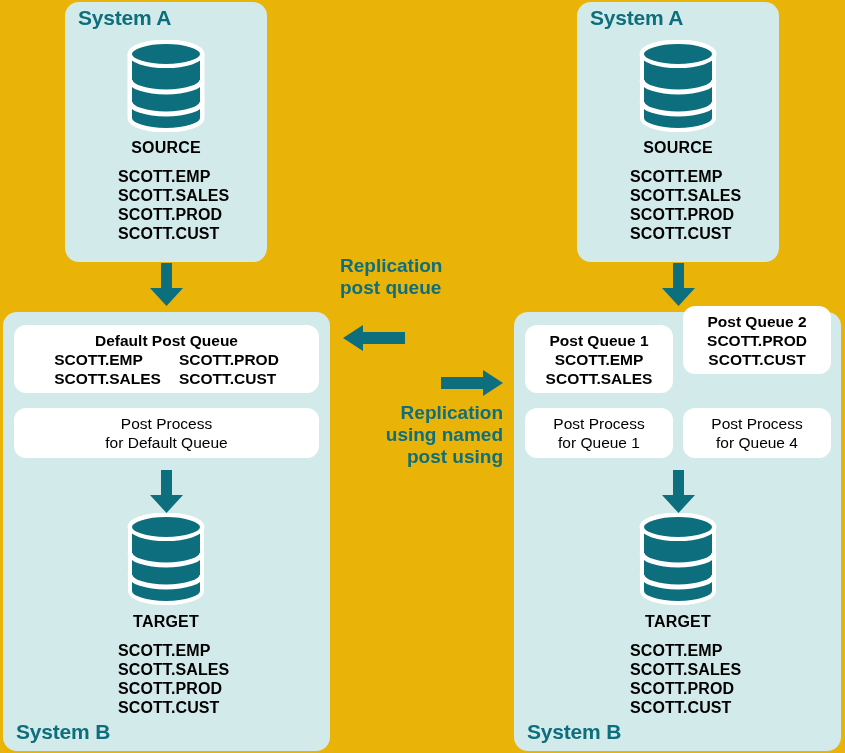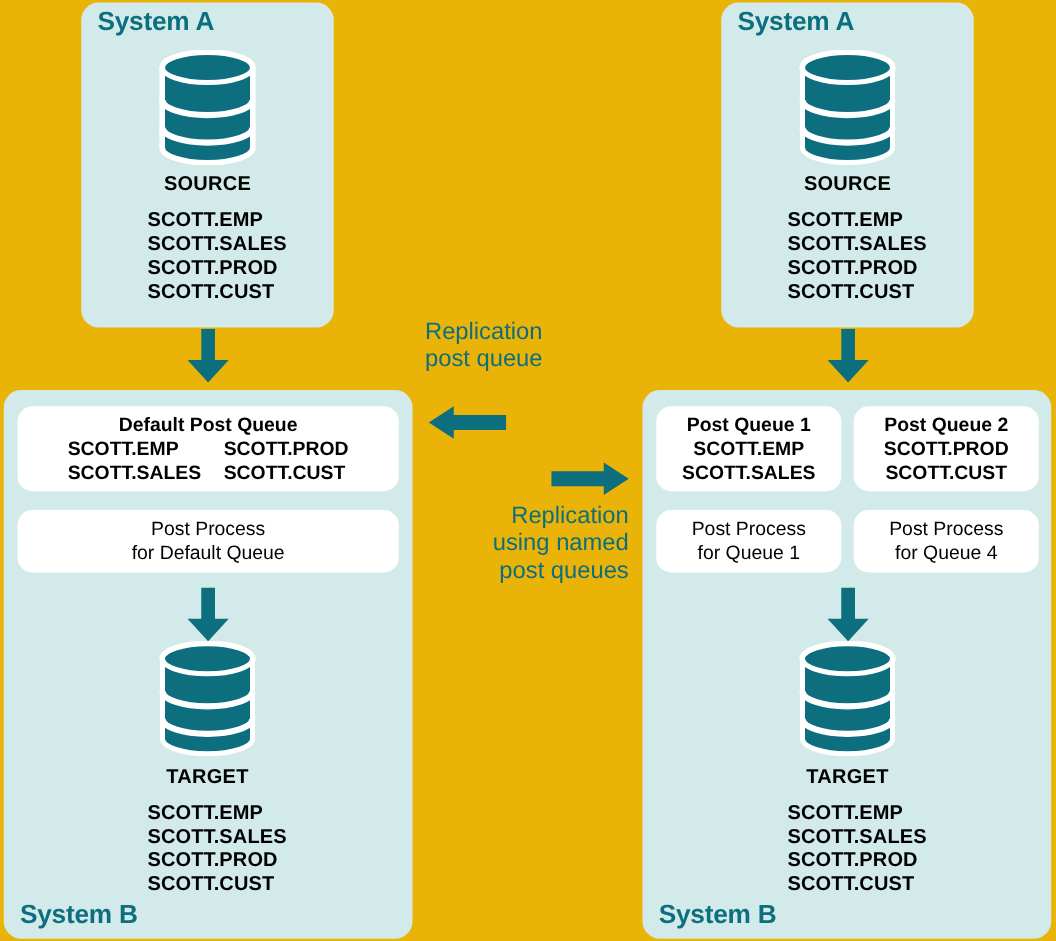--- a/index.html
+++ b/index.html
@@ -78,21 +78,21 @@
   .card .two-col > div { text-align: left; }
 
   
   .arrow-down { position: absolute; }
   .arrow-h { position: absolute; }
 
   .center-label {
     position: absolute;
     color: #0d6e7d;
     font-size: 19px;
-    font-weight: normal;
+    font-weight: bold;
     line-height: 22px;
   }
   .center-label.right-align { text-align: right; }
 </style>
 </head>
 <body>
 
 <div id="canvas">
 
   <div class="panel" style="left:65px; top:2px; width:202px; height:260px;"></div>
@@ -188,21 +188,21 @@
 
   <div class="arrow-h" style="left:441px; top:369px; width:62px; height:28px;">
     <svg width="62" height="28" viewBox="0 0 62 28">
       <polygon points="62,14 42,1 42,8 0,8 0,20 42,20 42,27" fill="#0d6e7d"></polygon>
     </svg>
   </div>
 
   <div class="center-label right-align" style="left:353px; top:402px; width:150px;">
     <div>Replication</div>
     <div>using named</div>
-    <div>post queues</div>
+    <div>post using</div>
   </div>
 
   <div class="panel" style="left:577px; top:2px; width:202px; height:260px;"></div>
 
   <div class="panel-title" style="left:590px; top:6px;">System A</div>
 
   <div class="db-icon" style="left:638px; top:40px; width:80px; height:92px;">
     <svg width="80" height="92" viewBox="0 0 80 92">
       <ellipse cx="40" cy="14" rx="36" ry="12" fill="none" stroke="#ffffff" stroke-width="5"></ellipse>
       <path d="M4 14 a36 12 0 0 1 72 0 v64 a36 12 0 0 1 -72 0 z" fill="#0d6e7d"></path>
@@ -229,21 +229,21 @@
   </div>
 
   <div class="panel" style="left:514px; top:312px; width:327px; height:439px;"></div>
 
   <div class="card" style="left:525px; top:325px; width:148px; height:68px;">
     <div class="card-title">Post Queue 1</div>
     <div>SCOTT.EMP</div>
     <div>SCOTT.SALES</div>
   </div>
 
-  <div class="card" style="left:683px; top:325px; width:148px; height:68px;">
+  <div class="card" style="left:683px; top:306px; width:148px; height:68px;">
     <div class="card-title">Post Queue 2</div>
     <div>SCOTT.PROD</div>
     <div>SCOTT.CUST</div>
   </div>
 
   <div class="card" style="left:525px; top:408px; width:148px; height:50px;">
     <div class="card-line">Post Process</div>
     <div class="card-line">for Queue 1</div>
   </div>
 

